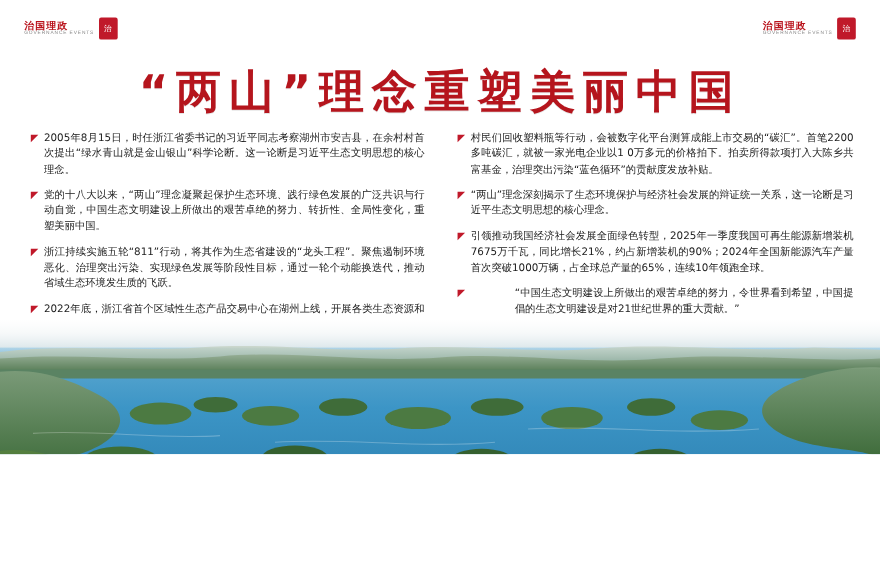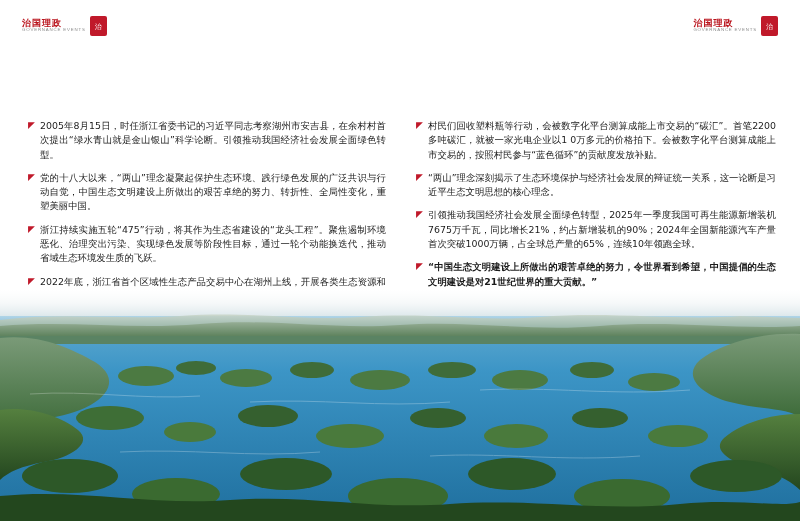--- a/index.html
+++ b/index.html
@@ -6,21 +6,21 @@
     margin: 0;
     padding: 0;
     background: #ffffff;
   }
   body {
     font-family: "Liberation Sans", sans-serif;
   }
   .page {
     position: relative;
     width: 800px;
-    height: 521px;
+    height: 413px;
     overflow: hidden;
     background: #ffffff;
   }
 
   
   .logo {
     position: absolute;
     top: 16px;
     display: flex;
     align-items: center;
@@ -103,21 +103,21 @@
     line-height: 1;
   }
   .bullet-text {
     flex: 1 1 auto;
     font-family: "DejaVu Sans", sans-serif;
     font-size: 9.4px;
     line-height: 1.52;
     color: #1b1b1b;
     text-align: justify;
   }
-  .bullet-text.bold { font-weight: bold; }
+  .bullet-text.bold { font-weight: normal; margin-left: 40px; }
 
   
   .qr {
     position: absolute;
     left: 45px;
     top: 307px;
     width: 37px;
     height: 37px;
     background:
       repeating-linear-gradient(0deg, #111 0 2px, #fff 2px 4px),
@@ -181,46 +181,47 @@
   </div>
 
   <div class="logo logo-right">
     <div class="logo-mark">
       <div class="logo-cn">治国理政</div>
       <div class="logo-en">GOVERNANCE EVENTS</div>
     </div>
     <div class="logo-seal">治</div>
   </div>
 
+  <div class="headline">“两山”理念重塑美丽中国</div>
 
   <div class="columns">
 
     <div class="col left">
       <div class="bullet-row">
         <span class="bullet-mark">◤</span>
-        <span class="bullet-text">2005年8月15日，时任浙江省委书记的习近平同志考察湖州市安吉县，在余村村首次提出“绿水青山就是金山银山”科学论断。引领推动我国经济社会发展全面绿色转型。</span>
+        <span class="bullet-text">2005年8月15日，时任浙江省委书记的习近平同志考察湖州市安吉县，在余村村首次提出“绿水青山就是金山银山”科学论断。这一论断是习近平生态文明思想的核心理念。</span>
       </div>
       <div class="bullet-row">
         <span class="bullet-mark">◤</span>
         <span class="bullet-text">党的十八大以来，“两山”理念凝聚起保护生态环境、践行绿色发展的广泛共识与行动自觉，中国生态文明建设上所做出的艰苦卓绝的努力、转折性、全局性变化，重塑美丽中国。</span>
       </div>
       <div class="bullet-row">
         <span class="bullet-mark">◤</span>
-        <span class="bullet-text">浙江持续实施五轮“475”行动，将其作为生态省建设的“龙头工程”。聚焦遏制环境恶化、治理突出污染、实现绿色发展等阶段性目标，通过一轮个动能换迭代，推动省域生态环境发生质的飞跃。</span>
+        <span class="bullet-text">浙江持续实施五轮“811”行动，将其作为生态省建设的“龙头工程”。聚焦遏制环境恶化、治理突出污染、实现绿色发展等阶段性目标，通过一轮个动能换迭代，推动省域生态环境发生质的飞跃。</span>
       </div>
       <div class="bullet-row">
         <span class="bullet-mark">◤</span>
         <span class="bullet-text">2022年底，浙江省首个区域性生态产品交易中心在湖州上线，开展各类生态资源和生态产品交易，目前收储生态资产3839亩、成交3137宗，成交金额131.01亿元。</span>
       </div>
     </div>
 
     <div class="col right">
       <div class="bullet-row">
         <span class="bullet-mark">◤</span>
-        <span class="bullet-text">村民们回收塑料瓶等行动，会被数字化平台测算成能上市交易的“碳汇”。首笔2200多吨碳汇，就被一家光电企业以1 0万多元的价格拍下。会被数字化平台测算成能上市交易的，按照村民参与“蓝色循环”的贡献度发放补贴。</span>
+        <span class="bullet-text">村民们回收塑料瓶等行动，会被数字化平台测算成能上市交易的“碳汇”。首笔2200多吨碳汇，就被一家光电企业以1 0万多元的价格拍下。拍卖所得款项打入大陈乡共富基金，治理突出污染“蓝色循环”的贡献度发放补贴。</span>
       </div>
       <div class="bullet-row">
         <span class="bullet-mark">◤</span>
         <span class="bullet-text">“两山”理念深刻揭示了生态环境保护与经济社会发展的辩证统一关系，这一论断是习近平生态文明思想的核心理念。</span>
       </div>
       <div class="bullet-row">
         <span class="bullet-mark">◤</span>
         <span class="bullet-text">引领推动我国经济社会发展全面绿色转型，2025年一季度我国可再生能源新增装机7675万千瓦，同比增长21%，约占新增装机的90%；2024年全国新能源汽车产量首次突破1000万辆，占全球总产量的65%，连续10年领跑全球。</span>
       </div>
       <div class="bullet-row">

